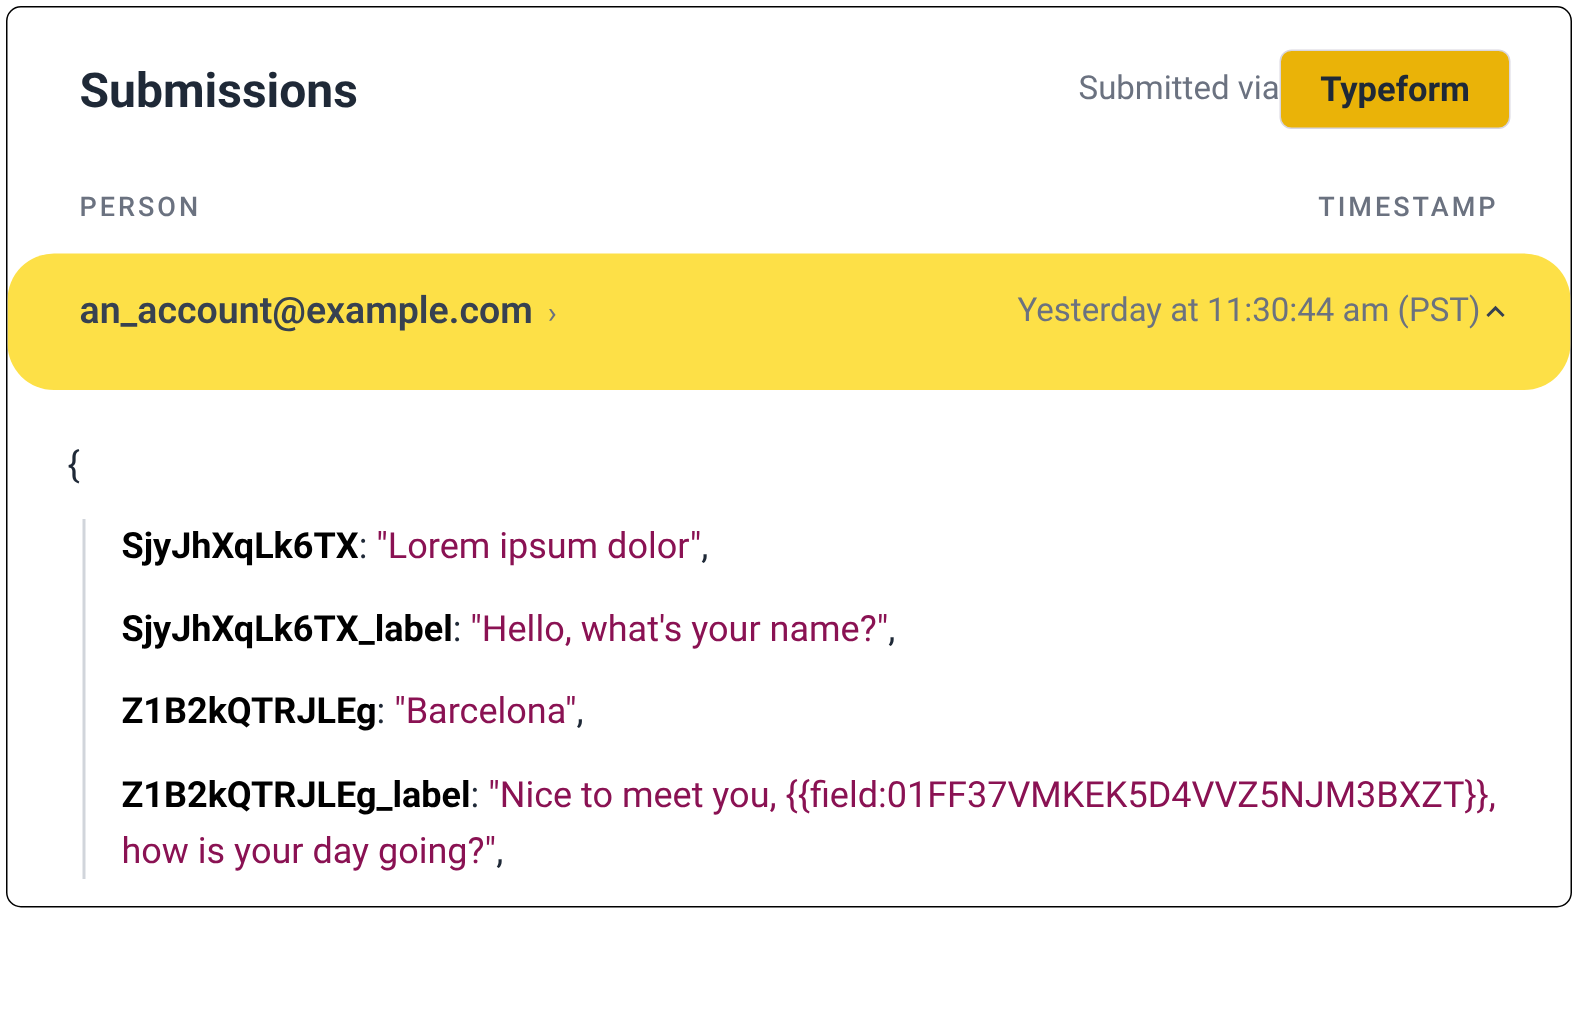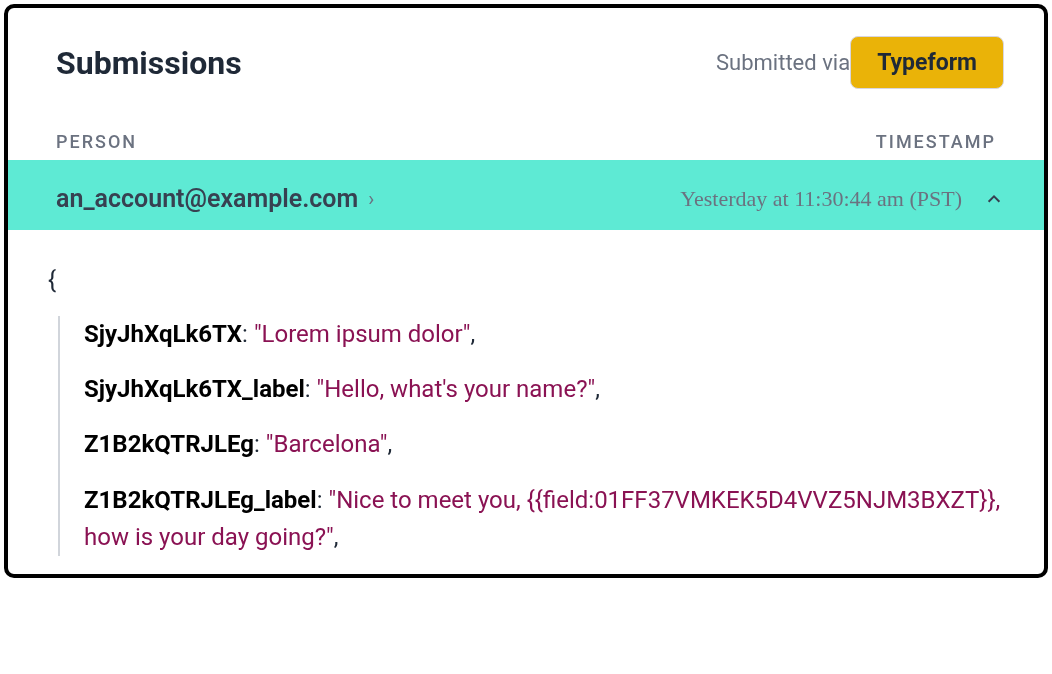--- a/index.html
+++ b/index.html
@@ -4,21 +4,21 @@
   <style>
     * { margin: 0; padding: 0; box-sizing: border-box; }
     body {
       font-family: -apple-system, BlinkMacSystemFont, "Segoe UI", Roboto, Helvetica, Arial, sans-serif;
       background: #fff;
       width: 1052px;
       height: 674px;
       overflow: hidden;
     }
     .card {
-      border: 4px solid #000000;
+      border: 1px solid #000000;
       border-radius: 10px;
       margin: 4px;
       background: #fff;
       overflow: hidden;
     }
     .header {
       display: flex;
       align-items: center;
       justify-content: space-between;
       padding: 28px 40px 24px 48px;
@@ -44,54 +44,53 @@
       color: #1f2937;
       background: #eab308;
       border: 1px solid #d8d6e0;
       border-radius: 8px;
       padding: 12px 26px;
       cursor: pointer;
     }
     .columns {
       display: flex;
       justify-content: space-between;
-      padding: 18px 48px 8px 48px;
+      padding: 18px 48px 20px 48px;
     }
     .col-label {
       font-size: 18px;
       letter-spacing: 2px;
       color: #6b7280;
       font-weight: 500;
     }
     .row {
       display: flex;
       align-items: center;
       justify-content: space-between;
-      background: #5eead4;
-      padding: 24px 40px 17px 48px;
+      background: #fde047;
+      padding: 24px 40px 38px 48px;
       cursor: pointer;
+      border-radius: 31px;
     }
     .person {
       display: flex;
       align-items: center;
       gap: 10px;
       font-size: 25px;
       font-weight: 600;
       color: #374151;
     }
     .chevron-right {
       font-size: 20px;
       color: #6b7280;
       font-weight: 400;
     }
     .row-right {
       display: flex;
       align-items: center;
-      gap: 22px;
-      font-family: Liberation Serif, serif;
     }
     .timestamp {
       font-size: 22px;
       color: #6b7280;
       font-weight: 400;
     }
     .chevron-up {
       display: inline-flex;
       align-items: center;
       justify-content: center;

